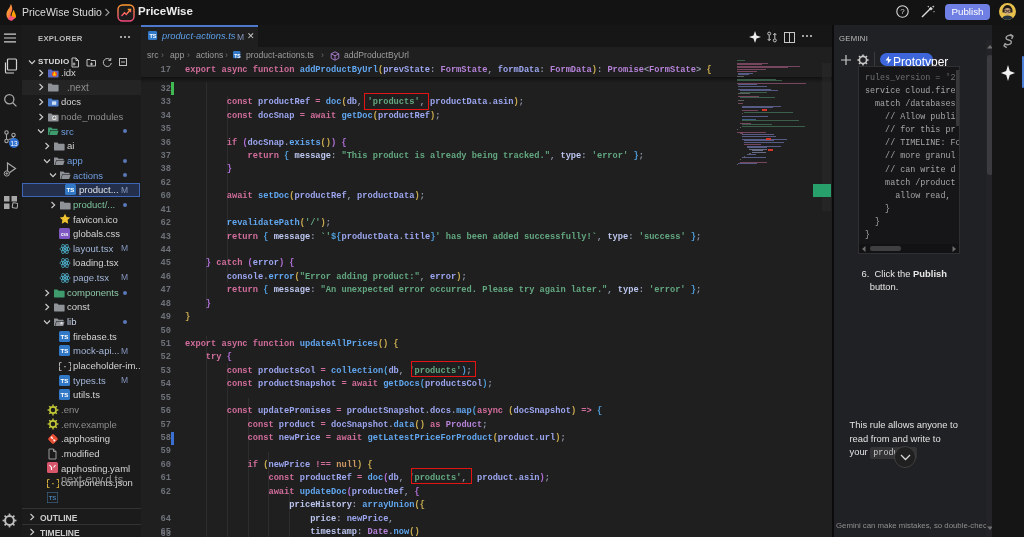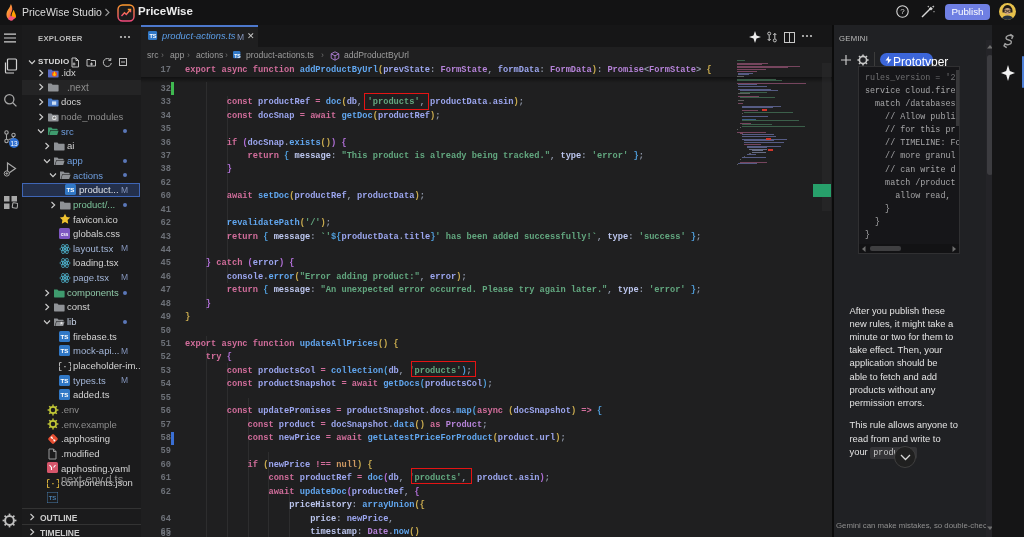--- a/index.html
+++ b/index.html
@@ -383,21 +383,21 @@
         </svg>
       </div>
       <div style="position:absolute;left:51px;top:349.7px;font-size:9.5px;color:#a3b6d8;white-space:nowrap">types.ts</div>
       <div style="position:absolute;left:99px;top:350.0px;font-size:8.5px;color:#8596bd">M</div>
       <div style="position:absolute;left:37px;top:364.1px">
         <svg width="11" height="11" viewBox="0 0 11 11" style="">
           <rect width="11" height="11" rx="1.6" fill="#3178c6"></rect>
           <text x="5.5" y="8.2" font-family="Liberation Sans" font-size="6.2" font-weight="bold" fill="#fff" text-anchor="middle">TS</text>
         </svg>
       </div>
-      <div style="position:absolute;left:51px;top:364.3px;font-size:9.5px;color:#d4d4d4;white-space:nowrap">added.ts</div>
+      <div style="position:absolute;left:51px;top:364.3px;font-size:9.5px;color:#d4d4d4;white-space:nowrap">utils.ts</div>
       <div style="position:absolute;left:25px;top:378.8px">
         <svg width="12" height="12" viewBox="0 0 12 12" style="">
           <circle cx="6" cy="6" r="3.1" fill="none" stroke="#c3c937" stroke-width="1.6"></circle>
           <g stroke="#c3c937" stroke-width="1.4">
             <line x1="6" y1="0.6" x2="6" y2="2.6"></line>
             <line x1="6" y1="9.4" x2="6" y2="11.4"></line>
             <line x1="0.6" y1="6" x2="2.6" y2="6"></line>
             <line x1="9.4" y1="6" x2="11.4" y2="6"></line>
             <line x1="2.2" y1="2.2" x2="3.6" y2="3.6"></line>
             <line x1="8.4" y1="8.4" x2="9.8" y2="9.8"></line>
@@ -721,21 +721,21 @@
     <div class="abs" style="left:97px;top:3px;width:3px;height:56px;background:#38383a"></div>
     <div class="abs" style="left:0;top:177px;width:100px;height:9px;background:#121214"></div>
     <svg class="abs" style="left:2px;top:179px" width="6" height="6" viewBox="0 0 6 6">
         <path d="M4.5 0L1 3l3.5 3z" fill="#6e6e6e"></path>
       </svg>
     <svg class="abs" style="left:92px;top:179px" width="6" height="6" viewBox="0 0 6 6">
         <path d="M1.5 0L5 3 1.5 6z" fill="#6e6e6e"></path>
       </svg>
     <div class="abs" style="left:11px;top:179px;width:31px;height:5px;background:#3f3f41;border-radius:2px"></div>
   </div>
-  <div class="abs" style="left:15.5px;top:278.5px;font-size:9.4px;color:#e3e3e3;line-height:13.24px">After you publish these<br>new rules, it might take a<br>minute or two for them to<br>take effect. Then, your<br>application should be<br>able to fetch and add<br>products without any<br>permission errors.</div>
+  <div class="abs" style="left:27.5px;top:242px;font-size:9.4px;color:#e6e6e6;line-height:13.4px">6.&nbsp; Click the <b>Publish</b><br><span style="margin-left:8.2px">button.</span></div>
   <div class="abs" style="left:15.5px;top:393.3px;font-size:9.4px;color:#e3e3e3;line-height:13.24px">This rule allows anyone to<br>read from and write to<br>your <span style="font:400 8.4px 'Liberation Mono',monospace;background:#343437;color:#c8c8c8;padding:1px 3px;border-radius:2px">products</span></div>
   <div class="abs" style="left:60px;top:420.5px;width:22px;height:22px;border-radius:11px;background:#202020;border:1px solid #3f3f3f;box-sizing:border-box">
     <svg style="position:absolute;left:5px;top:7px" width="11" height="7" viewBox="0 0 11 7">
         <path d="M1 1l4.5 4.5L10 1" stroke="#d8d8d8" stroke-width="1.3" fill="none"></path>
       </svg>
   </div>
 
   <div class="abs" style="left:2px;top:496px;font-size:7.8px;color:#8f8f8f;white-space:nowrap">Gemini can make mistakes, so double-check i</div>
 
   <div class="abs" style="left:152px;top:15px;width:7px;height:497px;background:#242428"></div>

